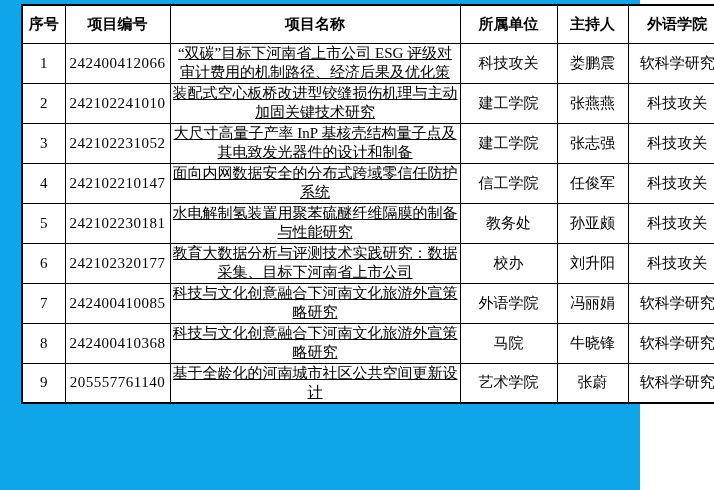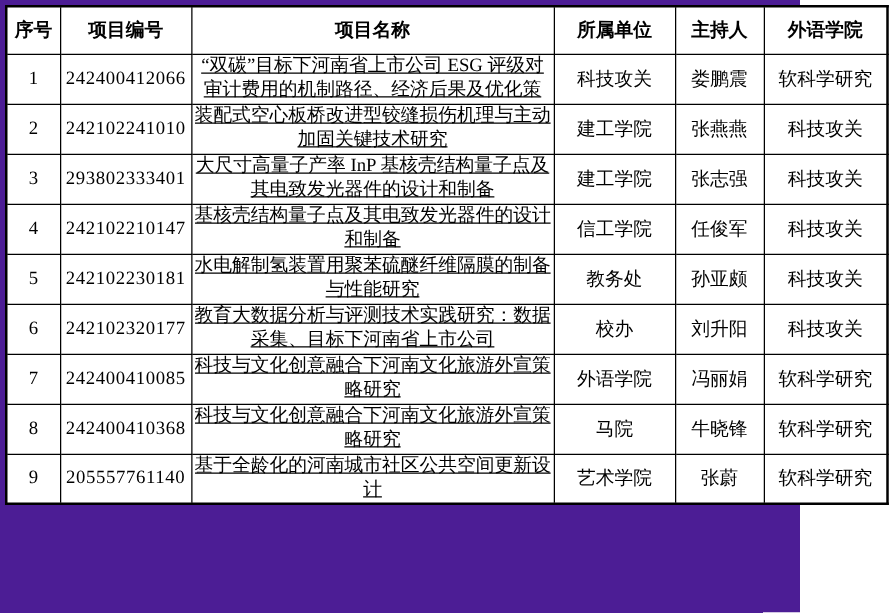--- a/index.html
+++ b/index.html
@@ -7,22 +7,22 @@
     padding: 0;
     background: #ffffff;
     width: 714px;
     height: 490px;
     overflow: hidden;
   }
   .page {
     width: 640px;
     height: 490px;
     box-sizing: border-box;
-    padding: 4px 4px;
-    background: #4c1d95;
+    padding: 4px 21px;
+    background: #0ea5e9;
     font-family: "Liberation Serif", "DejaVu Serif", serif;
     color: #000000;
   }
   table.projects {
     border-collapse: collapse;
     table-layout: fixed;
     width: 705px;
     background: #ffffff;
   }
   table.projects th,
@@ -103,34 +103,34 @@
     <td class="name-cell">
       <div class="clamp">装配式空心板桥改进型铰缝损伤机理与主动加固关键技术研究</div>
     </td>
     <td>建工学院</td>
     <td>张燕燕</td>
     <td>科技攻关</td>
   </tr>
 
   <tr>
     <td>3</td>
-    <td class="code-cell">293802333401</td>
+    <td class="code-cell">242102231052</td>
     <td class="name-cell">
       <div class="clamp">大尺寸高量子产率 InP 基核壳结构量子点及其电致发光器件的设计和制备</div>
     </td>
     <td>建工学院</td>
     <td>张志强</td>
     <td>科技攻关</td>
   </tr>
 
   <tr>
     <td>4</td>
     <td class="code-cell">242102210147</td>
     <td class="name-cell">
-      <div class="clamp">基核壳结构量子点及其电致发光器件的设计和制备</div>
+      <div class="clamp">面向内网数据安全的分布式跨域零信任防护系统</div>
     </td>
     <td>信工学院</td>
     <td>任俊军</td>
     <td>科技攻关</td>
   </tr>
 
   <tr>
     <td>5</td>
     <td class="code-cell">242102230181</td>
     <td class="name-cell">

